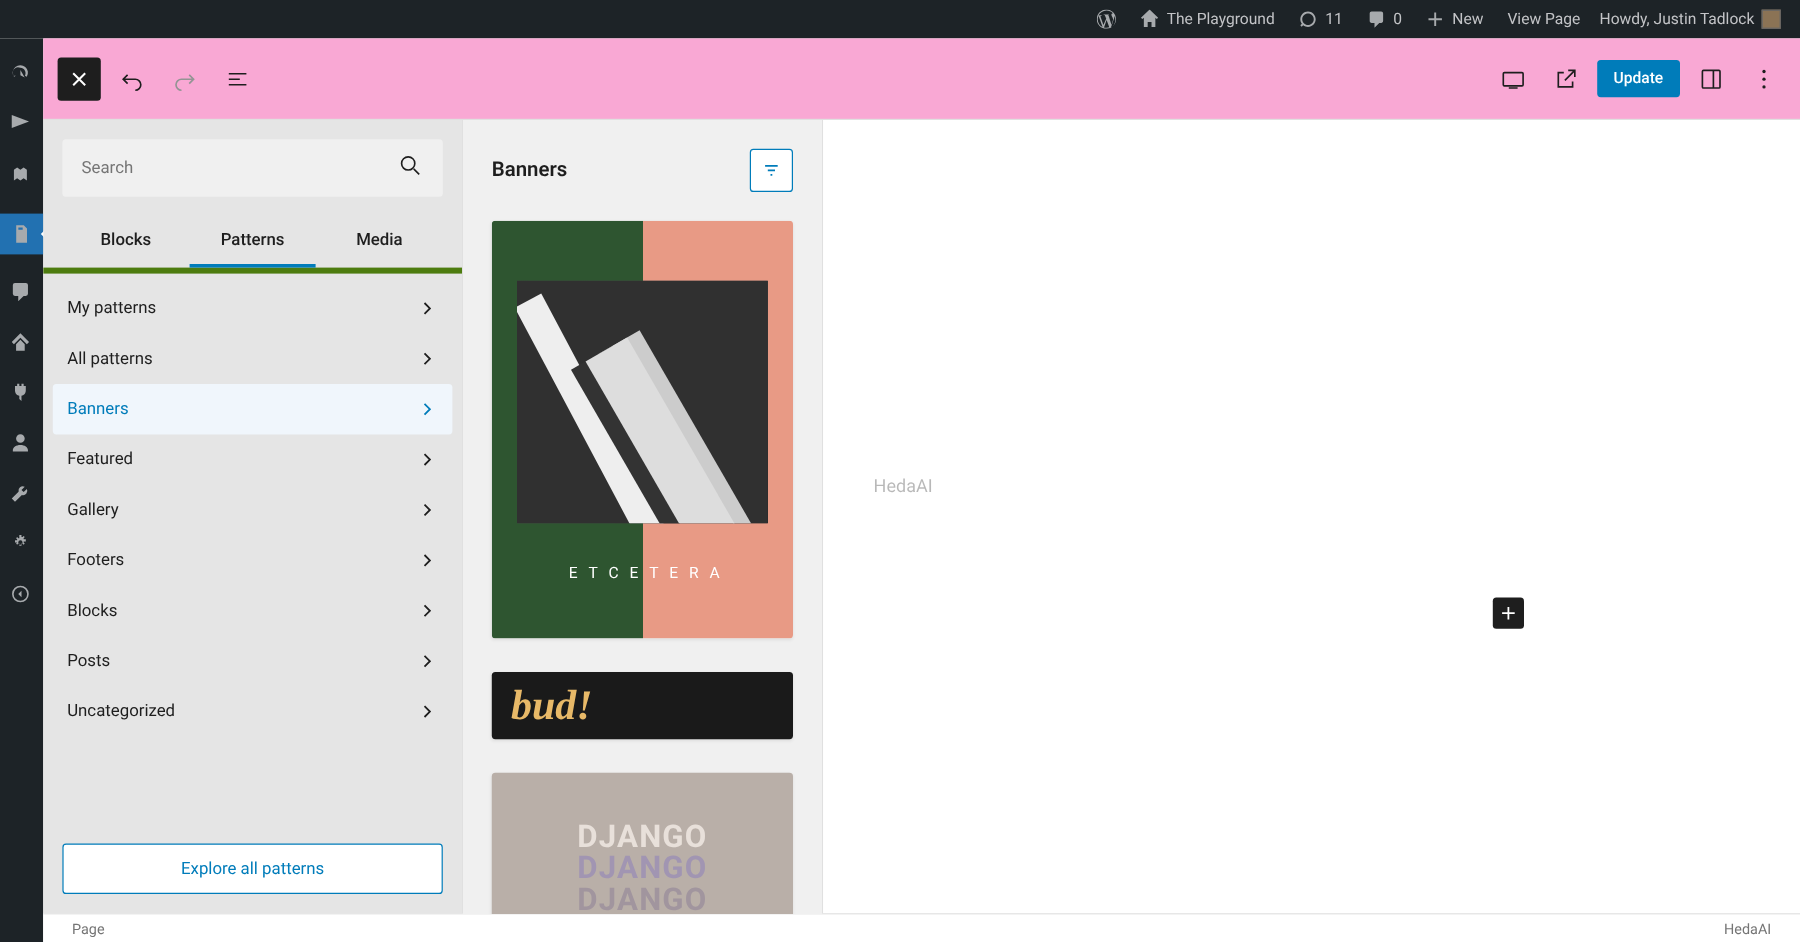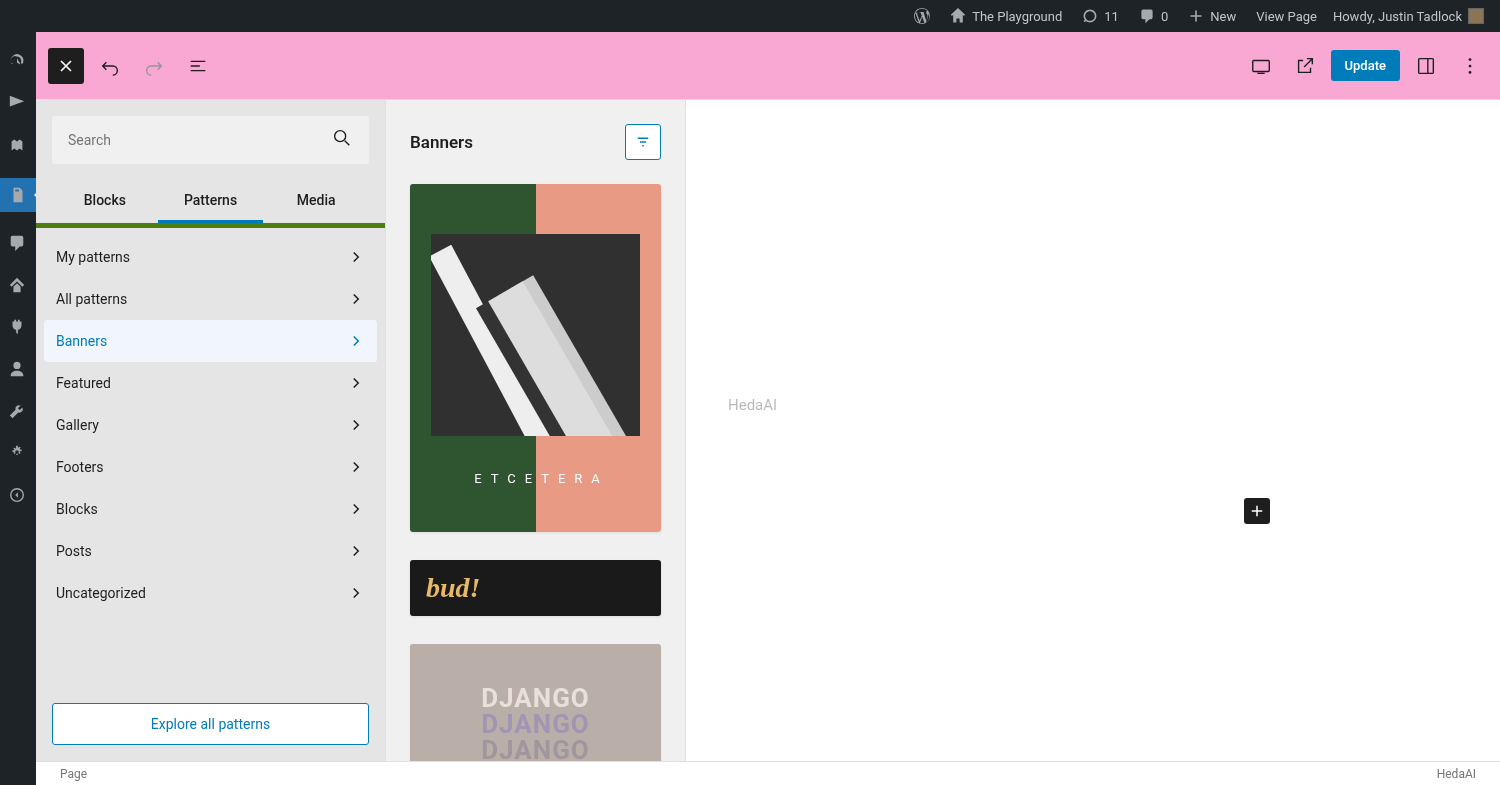--- a/index.html
+++ b/index.html
@@ -69,21 +69,21 @@
     .p1-left { width: 50%; background: #2e5530; }
     .p1-right { width: 50%; background: #e89a85; }
     .p1 { position: relative; }
     .p1-img { position: absolute; left: 8.5%; top: 14.5%; width: 83%; height: 58%; background: #555; background-image: linear-gradient(135deg, #2a2a2a 0%, #3a3a3a 40%, #1a1a1a 100%); display:flex; align-items:center; justify-content:center; overflow:hidden;}
     .road { width:100%; height:100%; position:relative; background:#303030;}
     .road::before { content:''; position:absolute; top:0; left:30%; width:25px; height:140%; background:#eee; transform:rotate(-28deg);}
     .road::after { content:''; position:absolute; top:20%; left:55%; width:40px; height:120%; background:#ddd; transform:rotate(-30deg); box-shadow: -14px 0 0 #333, 12px 0 0 #ccc;}
     .p1-text { position: absolute; bottom: 46px; left: 12px; right: 0; text-align: center; color: #fff; font-size: 13px; letter-spacing: 9px; font-weight: 400; }
     
     .pattern-card.p2 { height: 56px; background: #1a1a1a; display: flex; align-items: center; padding: 0 16px; }
-    .p2-text { font-family: cursive; font-style: italic; font-weight: 700; font-size: 28px; color: #e8b968; }
+    .p2-text { font-family: cursive; font-style: italic; font-weight: 700; font-size: 35px; color: #e8b968; }
     
     .pattern-card.p3 { height: 140px; background: #b9afa8; display: flex; flex-direction: column; align-items: center; justify-content: center; padding-top: 20px; margin-top: 20px; }
     .p3-text { font-size: 26px; font-weight: 700; letter-spacing: 1px; line-height: 1; }
     .p3-text.l1 { color: #e8e0da; }
     .p3-text.l2 { color: #9b8fb5; opacity: 0.8; }
     .p3-text.l3 { color: #8a7c95; opacity: 0.5; }
     
     
     .canvas { flex: 1; background: #fff; position: relative; }
     .placeholder-text { position: absolute; left: 42px; top: 296px; color: rgba(0,0,0,0.28); font-size: 15px; }

